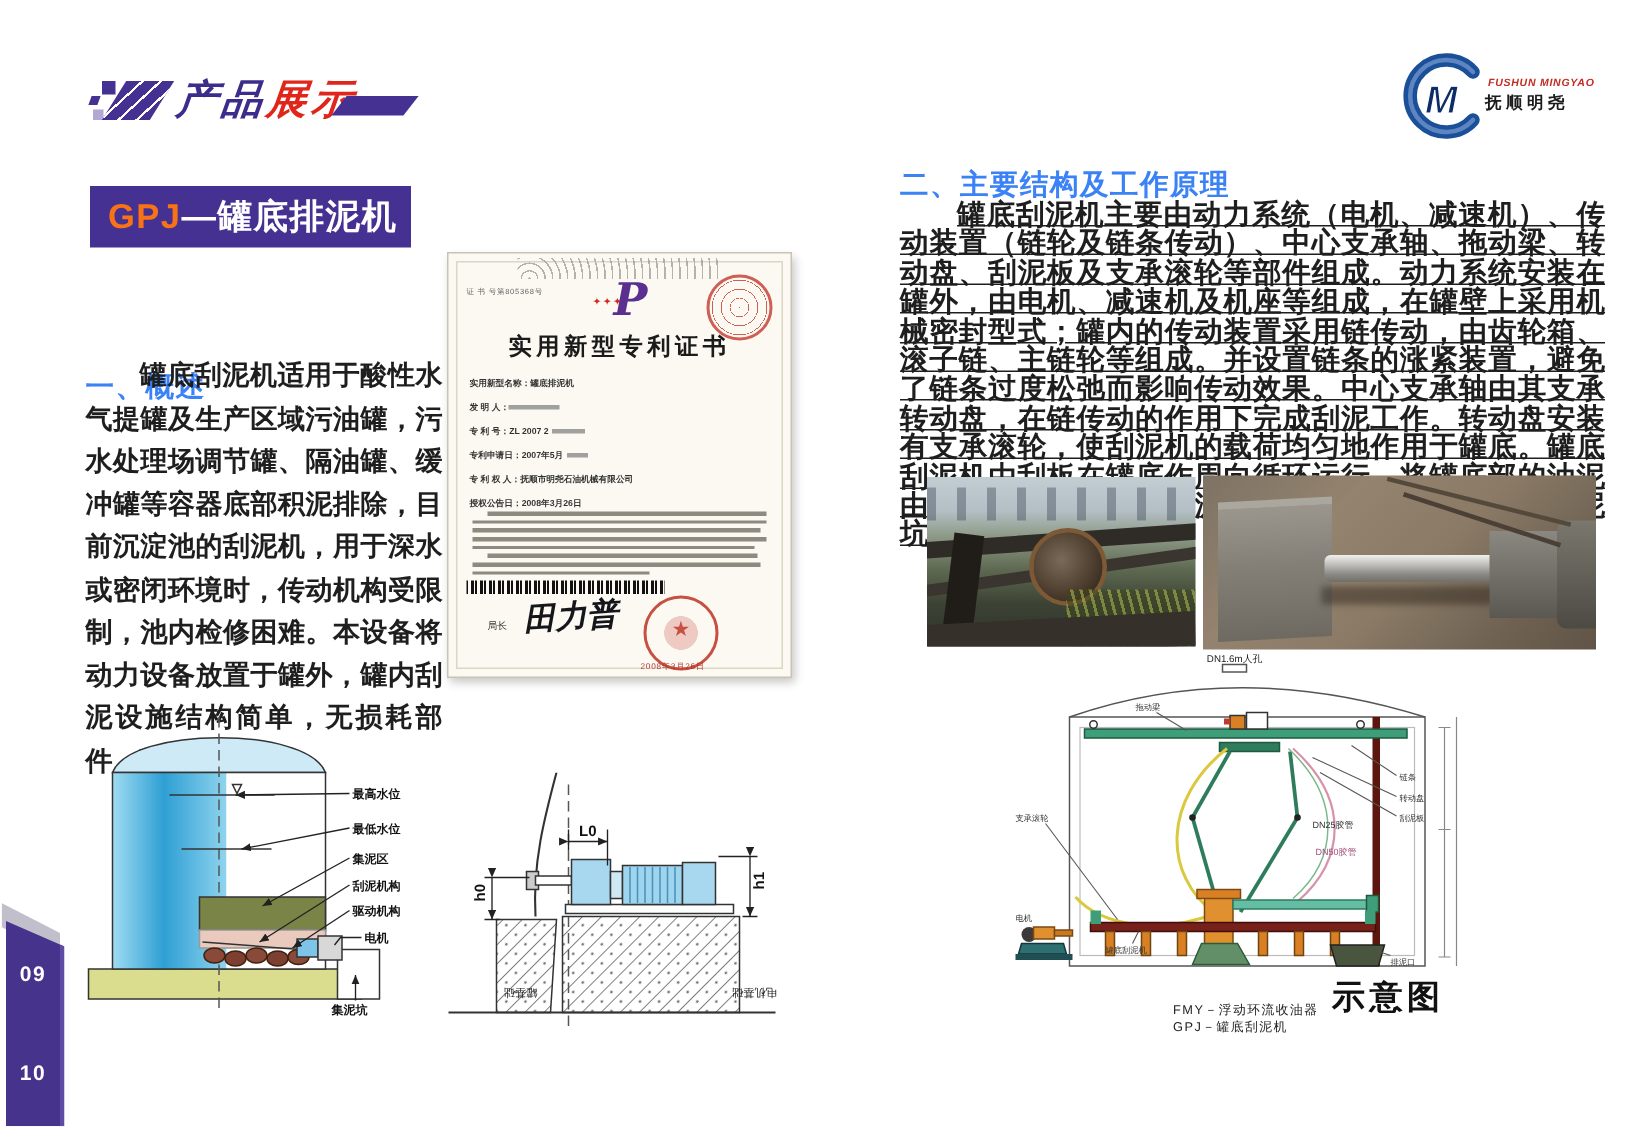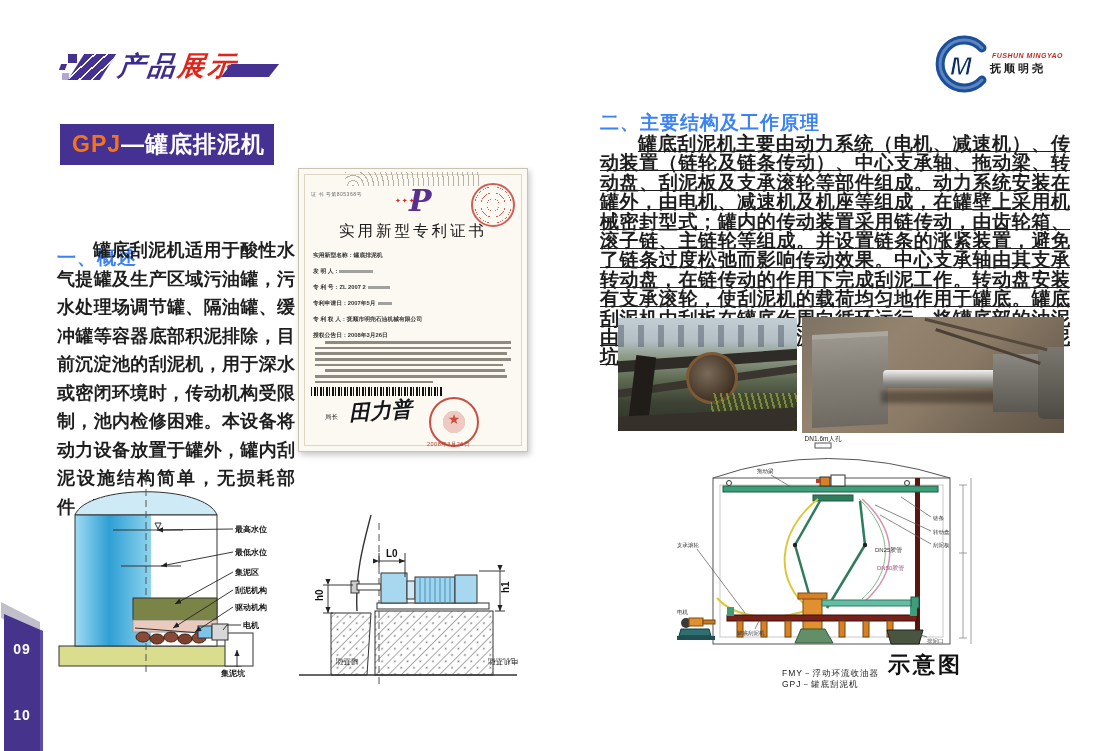--- a/index.html
+++ b/index.html
@@ -52,21 +52,21 @@
         border:1px solid #c9c4b2;box-shadow:2px 3px 6px rgba(0,0,0,.22);}
   .cert-inner{position:absolute;left:5px;top:5px;right:5px;bottom:5px;border:1px solid #ddd6c2;}
   .guilloche{position:absolute;left:46px;top:3px;width:136px;height:14px;opacity:.7;
              background:repeating-radial-gradient(circle at 8px 14px,#9a948a 0 1px,transparent 1px 5px);}
   .cert-no{position:absolute;left:12px;top:22px;font-size:5px;color:#666;letter-spacing:.5px;}
   .cert-logo{position:absolute;left:96px;top:20px;width:44px;height:30px;}
   .cert-logo .p{position:absolute;left:14px;top:-6px;font-family:"DejaVu Serif",serif;
                 font-style:italic;font-weight:900;font-size:30px;color:#5a2f90;}
   .cert-logo .sparks{position:absolute;left:0px;top:8px;font-size:7px;color:#d02a1e;letter-spacing:1px;}
   .cert-title{position:absolute;left:0;top:52px;width:100%;text-align:center;
-              font-size:15.5px;font-weight:400;letter-spacing:3px;color:#1b1b1b;}
+              font-size:15.5px;font-weight:700;letter-spacing:3px;color:#1b1b1b;}
   .seal-top{position:absolute;left:172px;top:14px;width:40px;height:40px;border:2px solid #c4392e;
             border-radius:50%;opacity:.8;
             background:repeating-radial-gradient(circle,#c4392e 0 .5px,transparent .5px 6px);}
   .cert-field{position:absolute;left:14px;font-size:5.8px;color:#333;font-weight:600;white-space:nowrap;}
   .bar{display:inline-block;height:3px;background:#8a8a8a;vertical-align:middle;opacity:.8;}
   .cert-body{position:absolute;left:16px;top:172px;width:196px;}
   .cert-body .bl{height:2.5px;background:#8f8a80;margin-bottom:3.2px;}
   .barcode{position:absolute;left:12px;top:218px;width:132px;height:9px;
            background:repeating-linear-gradient(90deg,#111 0 1px,transparent 1px 3px,#111 3px 5px,transparent 5px 6px);}
   .signer-title{position:absolute;left:26px;top:244px;font-size:6.5px;color:#333;}

